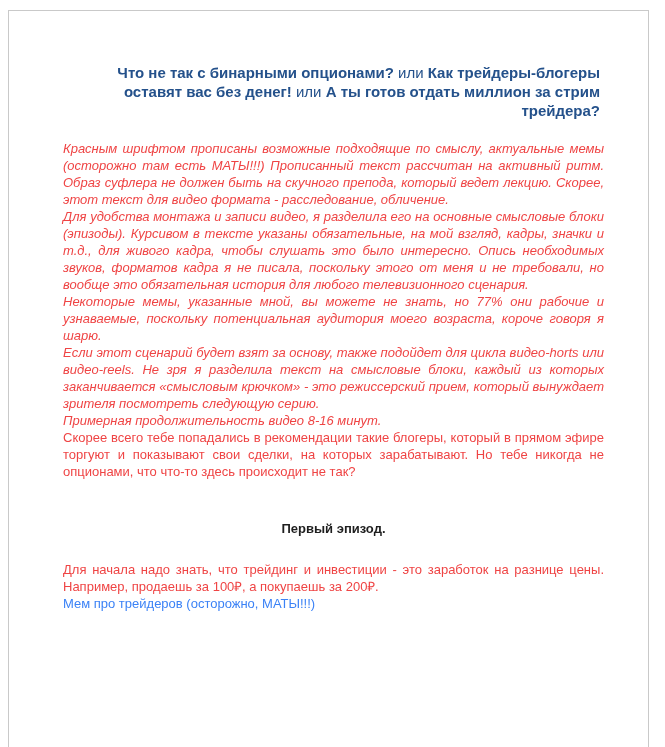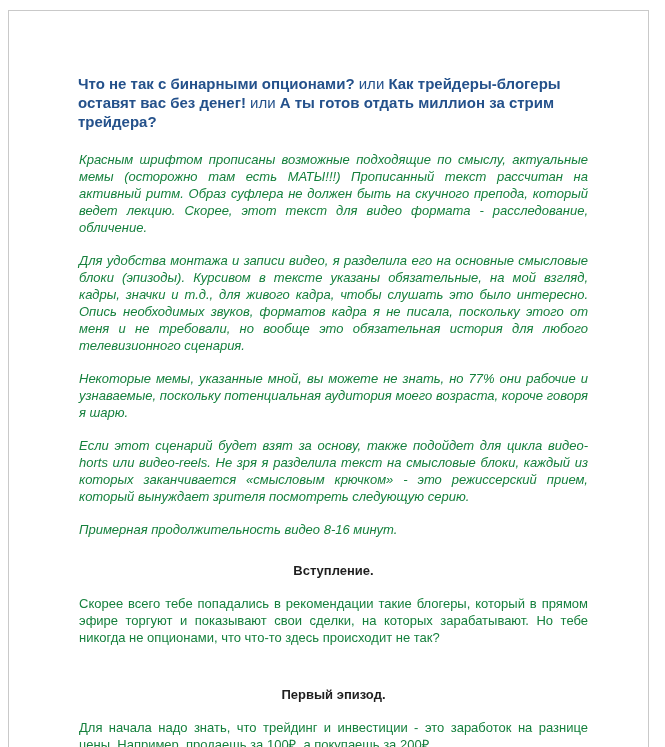--- a/index.html
+++ b/index.html
@@ -25,33 +25,33 @@
     box-sizing: border-box;
   }
   .content {
     padding: 52px 44px 0 54px;
   }
   .doc-title {
     color: #24518b;
     font-size: 15px;
     line-height: 19px;
     font-weight: bold;
-    text-align: left;
-    margin: 11px;
+    text-align: right;
+    margin: 0;
     padding: 0 4px;
   }
   .doc-title .seg-regular {
     font-weight: normal;
   }
   p.para {
-    margin: 16px;
+    margin: 0;
     font-size: 13px;
     line-height: 17px;
     text-align: justify;
-    color: #15803d;
+    color: #ef4444;
   }
   .intro-block {
     margin-top: 20px;
   }
   .intro-block p.para {
     font-style: italic;
   }
   .section-heading {
     text-align: center;
     font-weight: bold;
@@ -59,21 +59,21 @@
     line-height: 17px;
     color: #1f1f1f;
     margin: 0;
   }
   .section--intro .section-heading {
     margin-top: 24px;
     margin-bottom: 6px;
   }
   .section--episode1 .section-heading {
     margin-top: 40px;
-    margin-bottom: 6px;
+    margin-bottom: 24px;
   }
   .red-line {
     margin: 0;
     font-size: 13px;
     line-height: 17px;
     color: #3b82f6;
     text-align: left;
   }
 </style>
 </head>
@@ -86,21 +86,20 @@
 
     <div class="intro-block">
         <p class="para">Красным шрифтом прописаны возможные подходящие по смыслу, актуальные мемы (осторожно там есть МАТЫ!!!) Прописанный текст рассчитан на активный ритм. Образ суфлера не должен быть на скучного препода, который ведет лекцию. Скорее, этот текст для видео формата - расследование, обличение.</p>
         <p class="para">Для удобства монтажа и записи видео, я разделила его на основные смысловые блоки (эпизоды). Курсивом в тексте указаны обязательные, на мой взгляд, кадры, значки и т.д., для живого кадра, чтобы слушать это было интересно. Опись необходимых звуков, форматов кадра я не писала, поскольку этого от меня и не требовали, но вообще это обязательная история для любого телевизионного сценария.</p>
         <p class="para">Некоторые мемы, указанные мной, вы можете не знать, но 77% они рабочие и узнаваемые, поскольку потенциальная аудитория моего возраста, короче говоря я шарю.</p>
         <p class="para">Если этот сценарий будет взят за основу, также подойдет для цикла видео-horts или видео-reels. Не зря я разделила текст на смысловые блоки, каждый из которых заканчивается «смысловым крючком» - это режиссерский прием, который вынуждает зрителя посмотреть следующую серию.</p>
         <p class="para">Примерная продолжительность видео 8-16 минут.</p>
       </div>
 
     <div class="section section--intro">
-      <h2 class="section-heading">Вступление.</h2>
       <div>
           <p class="para">Скорее всего тебе попадались в рекомендации такие блогеры, который в прямом эфире торгуют и показывают свои сделки, на которых зарабатывают. Но тебе никогда не опционами, что что-то здесь происходит не так?</p>
         </div>
     </div>
 
     <div class="section section--episode1">
       <h2 class="section-heading">Первый эпизод.</h2>
       <div>
           <p class="para">Для начала надо знать, что трейдинг и инвестиции - это заработок на разнице цены. Например, продаешь за 100₽, а покупаешь за 200₽.</p>
         </div>

